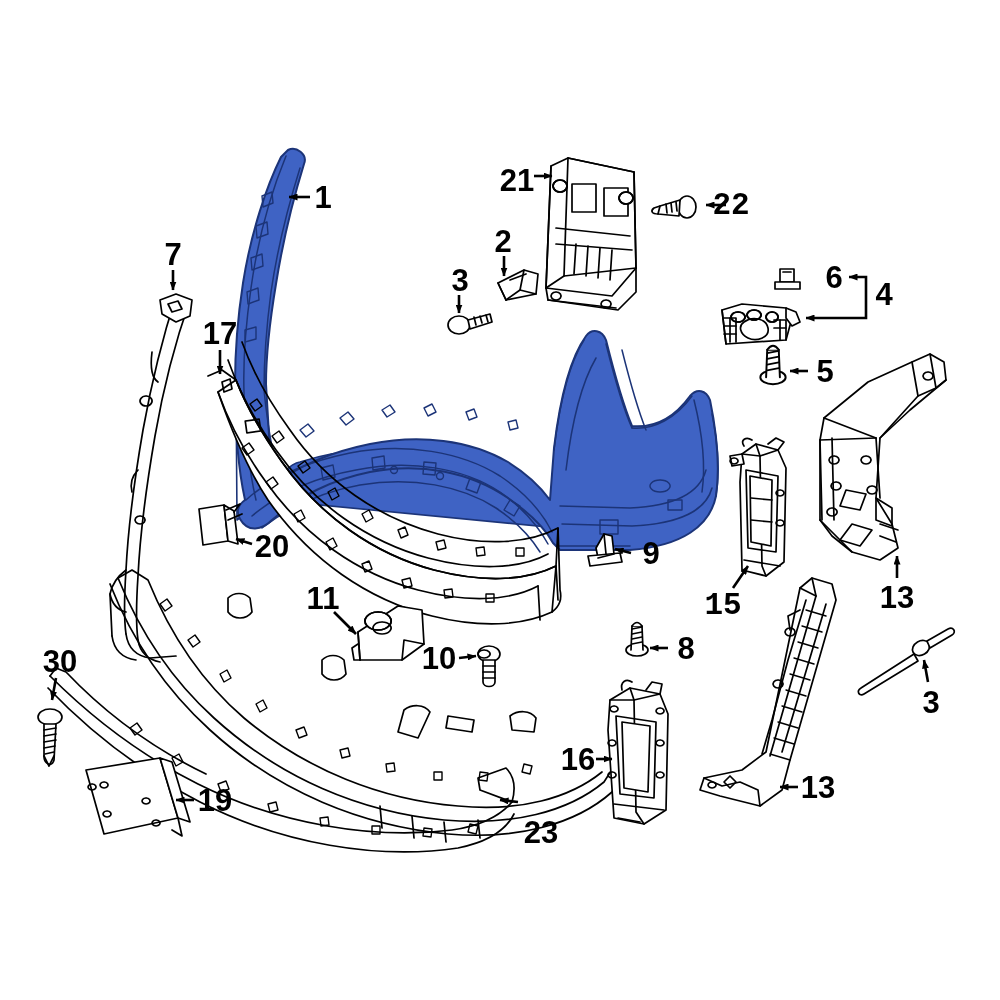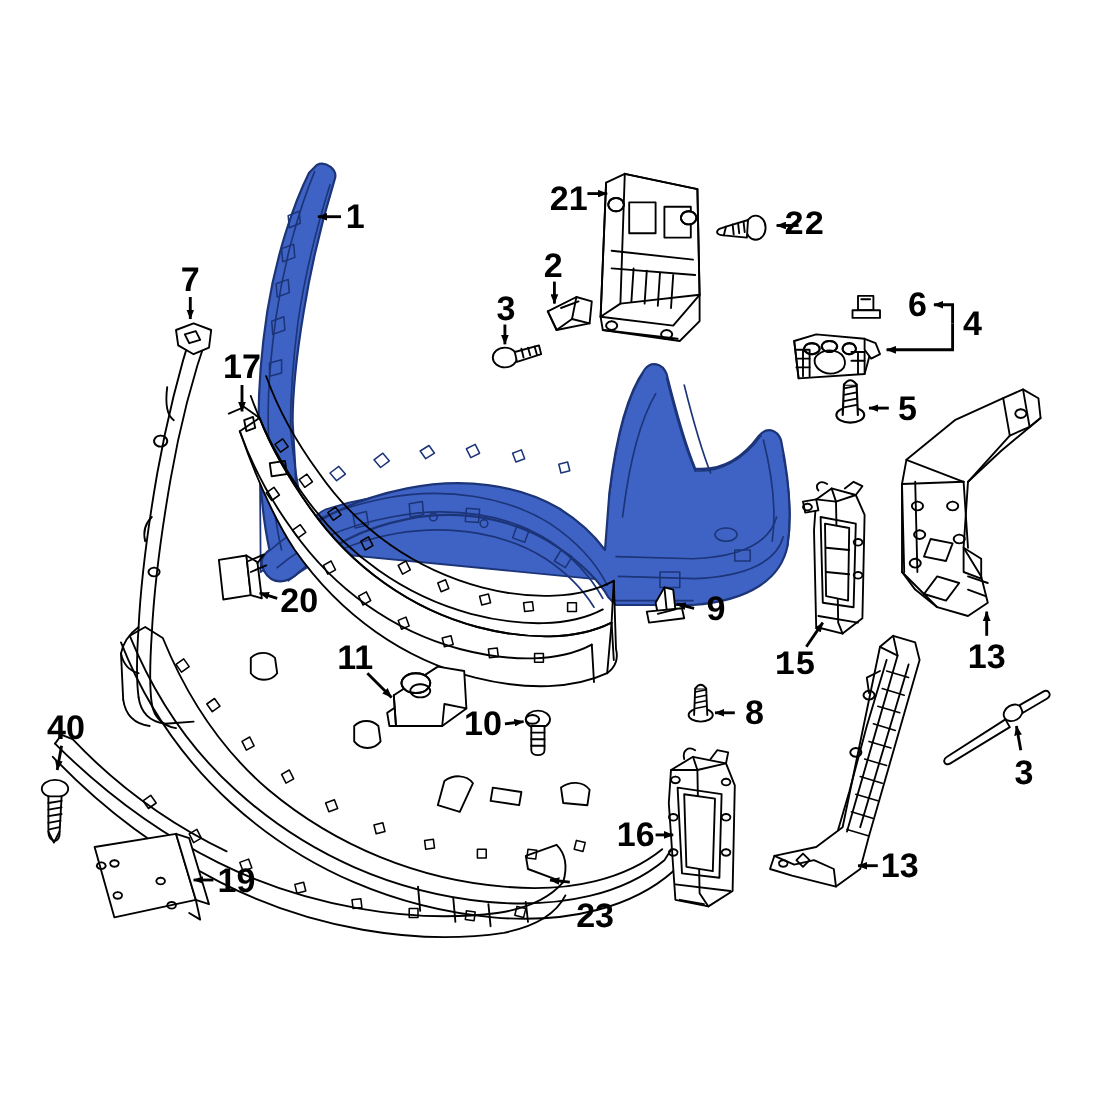--- a/index.html
+++ b/index.html
@@ -543,18 +543,18 @@
       <div class="callout" style="left: 439px; top: 658px;">10</div>
       <div class="callout" style="left: 323px; top: 598px;">11</div>
       <div class="callout" style="left: 897px; top: 597px;">13</div>
       <div class="callout" style="left: 818px; top: 787px;">13</div>
       <div class="callout" style="left: 931px; top: 702px;">3</div>
       <div class="callout" style="left: 723px; top: 605px; font-family: Liberation Mono, monospace;">15</div>
       <div class="callout" style="left: 578px; top: 759px;">16</div>
       <div class="callout" style="left: 220px; top: 333px;">17</div>
       <div class="callout" style="left: 272px; top: 546px;">20</div>
       <div class="callout" style="left: 215px; top: 800px;">19</div>
-      <div class="callout" style="left: 60px; top: 661px;">40</div>
+      <div class="callout" style="left: 60px; top: 661px;">30</div>
       <div class="callout" style="left: 517px; top: 180px;">21</div>
       <div class="callout" style="left: 731px; top: 205px; font-family: Liberation Mono, monospace;">22</div>
       <div class="callout" style="left: 541px; top: 832px;">23</div>
     </div>
 </div>
 
 </body></html>

